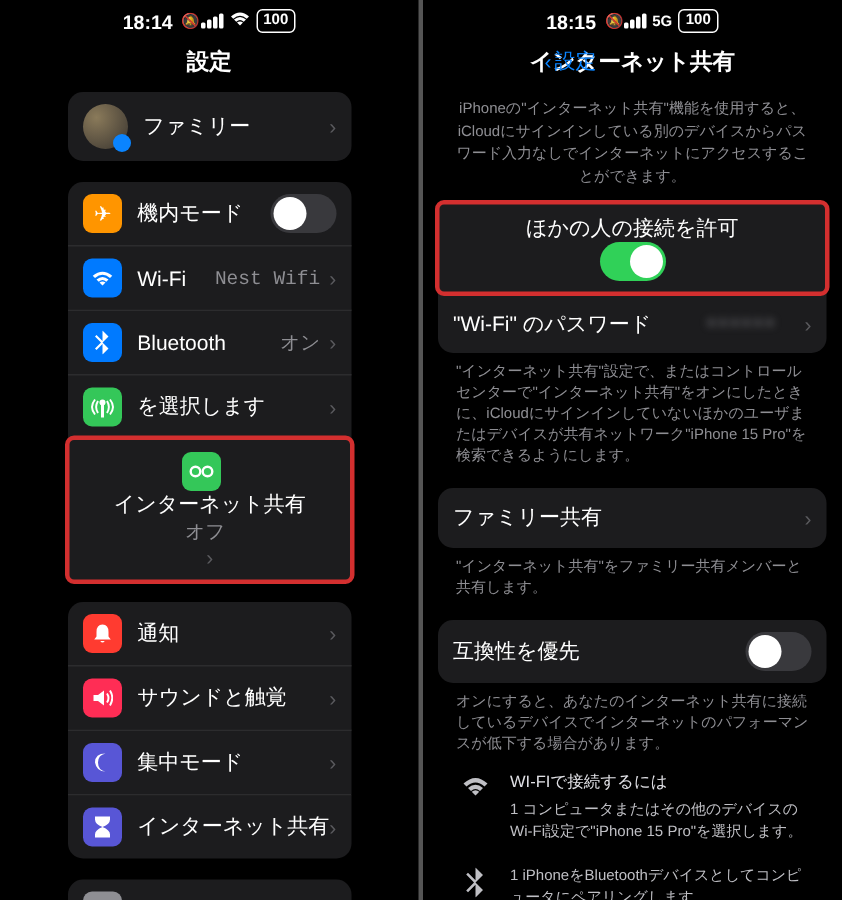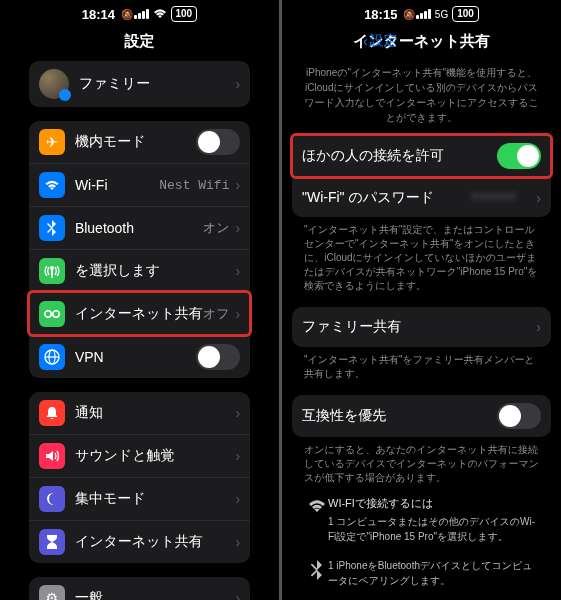--- a/index.html
+++ b/index.html
@@ -61,21 +61,21 @@
     display: flex;
     align-items: center;
     padding: 8px 10px;
     min-height: 40px;
     font-size: 14px;
     position: relative;
   }
   .row + .row { border-top: 1px solid #2c2c2e; }
   .row:first-child { border-top-left-radius: 10px; border-top-right-radius: 10px; }
   .row:last-child { border-bottom-left-radius: 10px; border-bottom-right-radius: 10px; }
-  .row.highlight { outline: 3px solid #d32f2f; outline-offset: -1px; z-index: 2; border-radius: 4px; }
+  .row.highlight { outline: 3px solid #d32f2f; outline-offset: -1px; z-index: 2; border-radius: 4px; flex-direction: column; }
   .icon {
     width: 26px; height: 26px; border-radius: 6px;
     display: flex; align-items: center; justify-content: center;
     margin-right: 10px; font-size: 14px; flex-shrink: 0;
   }
   .label { flex: 1; color: #fff; }
   .value { color: #8e8e93; font-size: 13px; margin-right: 6px; font-family: Liberation Mono, monospace; }
   .chevron { color: #5a5a5e; font-size: 14px; }
   .toggle {
     width: 44px; height: 26px; border-radius: 13px;
@@ -96,27 +96,27 @@
   .avatar::after{content:'';position:absolute;right:-2px;bottom:-2px;width:12px;height:12px;border-radius:50%;background:#0a84ff;}
   .footer-text {
     color: #8e8e93; font-size: 10px; line-height: 1.4;
     padding: 6px 12px 0; text-align: left;
   }
   .intro-text {
     color: #8e8e93; font-size: 10px; line-height: 1.5;
     padding: 4px 12px 10px; text-align: center;
   }
   .info-block {
-    display: flex; padding: 10px 14px 4px; color: #bfbfc4;
+    display: flex; gap: 12px; padding: 10px 14px 4px; color: #bfbfc4;
   }
   .info-icon { font-size: 18px; width: 22px; text-align: center; flex-shrink: 0; margin-top: 2px; }
   .info-text { font-size: 10px; line-height: 1.5; }
   .info-title { color: #e0e0e5; font-size: 11px; margin-bottom: 2px; }
   .bell-icon { font-size: 10px; opacity: .9; }
-  .net-label { font-size: 10px; font-weight: 400; }
+  .net-label { font-size: 10px; font-weight: 700; }
   .wifi-icon-sb { font-size: 11px; }
   
   .bg-orange{background:#ff9500;} .bg-blue{background:#007aff;} .bg-green{background:#34c759;}
   .bg-red{background:#ff3b30;} .bg-pink{background:#ff2d55;} .bg-indigo{background:#5856d6;} .bg-gray{background:#8e8e93;}
 </style>
 </head>
 <body>
 
 <div class="phone">
   <div class="status-bar">
@@ -191,31 +191,20 @@
         <div class="icon bg-green">
             <svg width="18" height="10" viewBox="0 0 18 10">
               <circle cx="5" cy="5" r="3.2" stroke="#fff" stroke-width="1.6" fill="none"></circle>
               <circle cx="13" cy="5" r="3.2" stroke="#fff" stroke-width="1.6" fill="none"></circle>
             </svg>
           </div>
         <span class="label">インターネット共有</span>
         <span class="value">オフ</span>
         <span class="chevron">›</span>
       </div>
-      <div class="row">
-        <div class="icon bg-blue">
-            <svg width="18" height="18" viewBox="0 0 18 18">
-              <circle cx="9" cy="9" r="7" stroke="#fff" stroke-width="1.4" fill="none"></circle>
-              <ellipse cx="9" cy="9" rx="3" ry="7" stroke="#fff" stroke-width="1.2" fill="none"></ellipse>
-              <line x1="2" y1="9" x2="16" y2="9" stroke="#fff" stroke-width="1.2"></line>
-            </svg>
-          </div>
-        <span class="label">VPN</span>
-        <div class="toggle"></div>
-      </div>
     </div>
 
     <div class="section">
       <div class="row">
         <div class="icon bg-red">
             <svg width="14" height="14" viewBox="0 0 14 14">
               <path d="M7 1 Q3 1 3 6 L3 9 L1.5 11 H12.5 L11 9 V6 Q11 1 7 1 Z M5.5 12 Q7 14 8.5 12" fill="#fff"></path>
             </svg>
           </div>
         <span class="label">通知</span>

